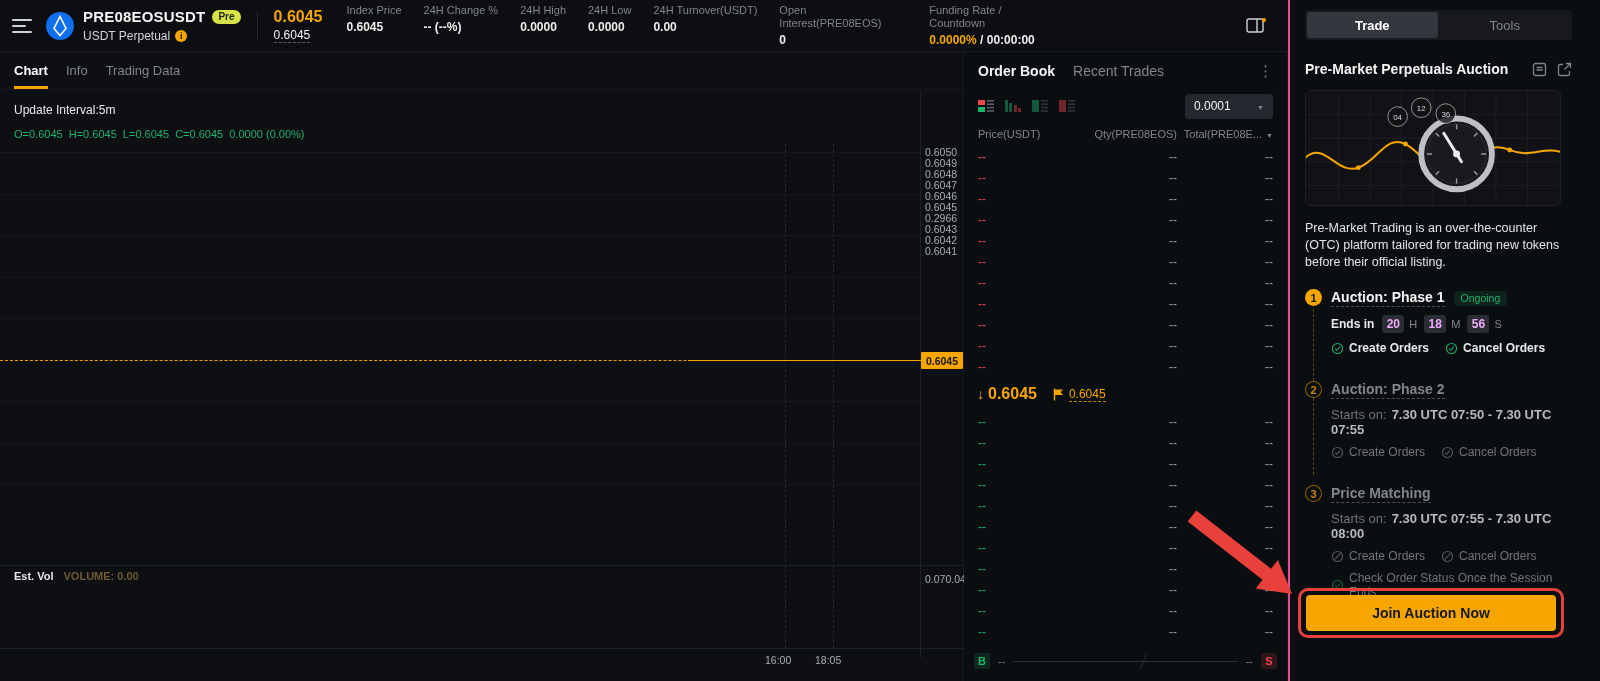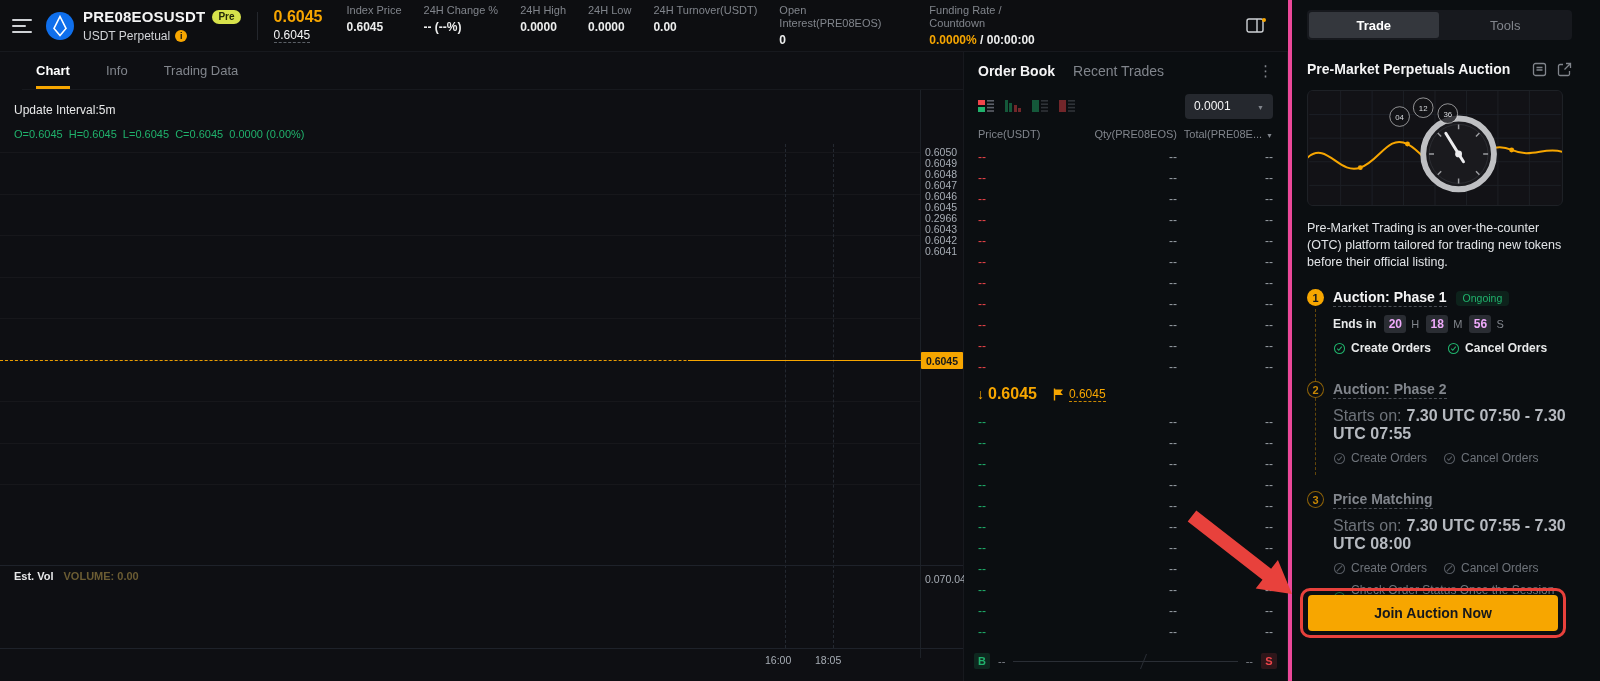--- a/index.html
+++ b/index.html
@@ -32,21 +32,21 @@
   .stats { display:flex; gap:22px; margin-left:24px; align-items:flex-start; }
   .stat { display:flex; flex-direction:column; gap:3px; max-width:128px; }
   .stat-label { font-size:11px; color:#81858c; line-height:13px; }
   .stat-value { font-size:12px; font-weight:600; color:#eceded; white-space:nowrap; }
   .stat.funding { margin-left:22px; }
   .funding-rate { color:#f7a600; }
   .book-icon { margin-left:auto; margin-right:10px; display:flex; cursor:pointer; }
 
   
   .chart-section { position:absolute; left:0; top:52px; width:964px; bottom:0; background:#0e0f13; border-right:1px solid #17191e; }
-  .chart-tabs { height:38px; display:flex; align-items:center; gap:36px; padding:0 14px; border-bottom:1px solid #17191e;margin-left:22px; }
+  .chart-tabs { height:38px; display:flex; align-items:center; gap:18px; padding:0 14px; border-bottom:1px solid #17191e; }
   .chart-tab { font-size:13px; color:#81858c; cursor:pointer; position:relative; }
   .chart-tab.active { color:#ffffff; font-weight:700; }
   .chart-tab.active::after { content:""; position:absolute; left:0; right:0; bottom:-11px; height:3px; background:#f7a600; }
   .chart-canvas { position:absolute; left:0; top:38px; right:0; bottom:0; }
   .update-interval { position:absolute; left:14px; top:13px; font-size:12px; color:#e8e9ea; }
   .ohlc { position:absolute; left:14px; top:38px; font-size:11px; color:#20b26c; white-space:pre; }
   .grid-h { position:absolute; left:0; top:62px; width:920px; height:373px;
     background: repeating-linear-gradient(to bottom, rgba(255,255,255,0.035) 0 1px, transparent 1px 41.5px); }
   .grid-v { position:absolute; top:54px; height:504px; border-left:1px dashed #242931; }
   .grid-v.v1 { left:785px; }
@@ -98,21 +98,21 @@
   .mark-price-ob { margin-left:5px; font-size:12px; color:#f7a600; border-bottom:1px dashed rgba(247,166,0,.8); line-height:14px; cursor:pointer; }
   .ob-footer { margin-top:auto; height:24px; display:flex; align-items:center; padding:0 10px; margin-bottom:8px; flex:none; }
   .side-badge { width:16px; height:16px; border-radius:2px; font-size:11px; font-weight:700; display:flex; align-items:center; justify-content:center; }
   .side-badge.buy { background:rgba(32,178,108,.16); color:#20b26c; }
   .side-badge.sell { background:rgba(239,69,74,.16); color:#ef454a; }
   .side-val { color:#81858c; font-size:11px; margin:0 8px; }
   .ratio-line { flex:1; height:1px; background:#2a2e35; position:relative; }
   .ratio-line .slash { position:absolute; left:58%; top:-7px; width:1px; height:15px; background:#2a2e35; transform:skewX(-22deg); }
 
   
-  .side-panel { position:absolute; left:1288px; top:0; width:312px; height:681px; background:#0b0e11; border-left:4px solid #ec4899; padding:10px 28px 0 15px; }
+  .side-panel { position:absolute; left:1288px; top:0; width:312px; height:681px; background:#0b0e11; border-left:2px solid #ec4899; padding:10px 28px 0 15px; }
   .seg-control { display:flex; height:30px; background:#17191e; border-radius:4px; padding:2px; gap:2px; }
   .seg { flex:1; display:flex; align-items:center; justify-content:center; font-size:13px; color:#81858c; border-radius:3px; cursor:pointer; }
   .seg.active { background:#34373d; color:#ffffff; font-weight:600; }
   .panel-title-row { margin-top:20px; display:flex; align-items:center; height:18px; }
   .panel-title { font-size:14px; font-weight:700; }
   .p-icon { display:flex; cursor:pointer; margin-left:10px; }
   .p-icon.first { margin-left:auto; }
   .banner { margin-top:12px; width:256px; height:116px; border-radius:6px; overflow:hidden; background:#121216; border:1px solid #1e2126; }
   .panel-desc { margin-top:14px; width:270px; font-size:12.5px; line-height:17px; color:#e2e4e7; }
   .phases { position:relative; margin-top:18px; padding-left:26px; }
@@ -122,21 +122,21 @@
   .phase-num.active { background:#f7a600; color:#16181c; }
   .phase-num.outline { background:#0b0e11; border:1px solid rgba(247,166,0,.55); color:rgba(247,166,0,.8); }
   .phase-head { display:flex; align-items:center; gap:9px; height:18px; }
   .phase-title { font-size:14px; font-weight:700; color:#f4f4f5; border-bottom:1px dashed #4a4e55; line-height:17px; cursor:pointer; }
   .phase.dim .phase-title { color:#81858c; }
   .ongoing-pill { font-size:10.5px; color:#20b26c; background:rgba(32,178,108,.12); padding:2px 7px; border-radius:4px; line-height:11px; }
   .ends-row { margin-top:8px; display:flex; align-items:center; gap:5px; }
   .ends-label { font-size:12px; font-weight:600; color:#e8e9ea; margin-right:3px; }
   .time-box { min-width:22px; height:18px; background:#2a2d33; border-radius:3px; display:flex; align-items:center; justify-content:center; font-size:12px; font-weight:700; color:#f0abfc; padding:0 3px; }
   .time-unit { font-size:11px; color:#81858c; margin-right:2px; }
-  .starts-row { margin-top:8px; font-size:16px; color:#6e737a; }
+  .starts-row { margin-top:8px; font-size:13px; color:#6e737a; }
   .starts-time { color:#b6bac0; font-weight:700; margin-left:5px; }
   .perm-row { margin-top:8px; display:flex; align-items:center; gap:16px; }
   .perm { display:flex; align-items:center; gap:5px; font-size:12px; font-weight:600; color:#e8e9ea; }
   .perm .ic { width:13px; height:13px; color:#20b26c; flex:none; }
   .phase.dim .perm { color:#6e737a; font-weight:400; }
   .phase.dim .perm .ic { color:#565b62; }
   .phase.dim .perm .ic.green-dim { color:rgba(32,178,108,.55); }
   .join-button { position:absolute; left:16px; top:595px; width:250px; height:36px; background:#f7a600; border:none; border-radius:4px; color:#16181c; font-weight:700; font-size:14px; font-family:"Liberation Sans",sans-serif; cursor:pointer; z-index:10; }
   .annotation-box { position:absolute; left:8px; top:588px; width:266px; height:50px; border:3px solid #e8413c; border-radius:10px; pointer-events:none; z-index:40; }
   .annotation-arrow { position:absolute; left:0; top:0; width:1600px; height:681px; pointer-events:none; z-index:60; }

